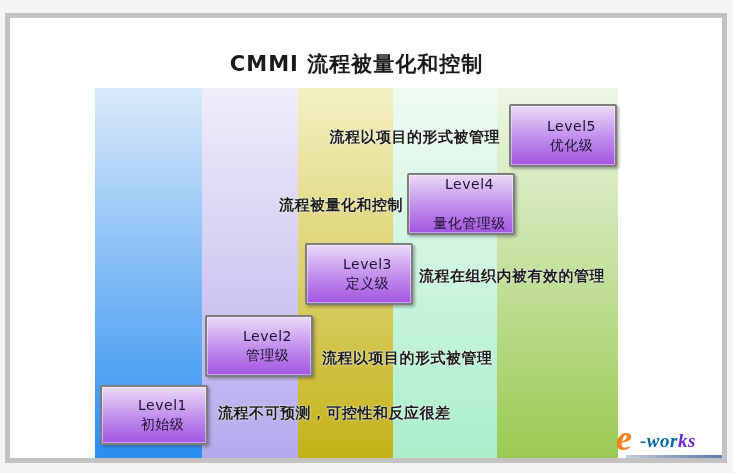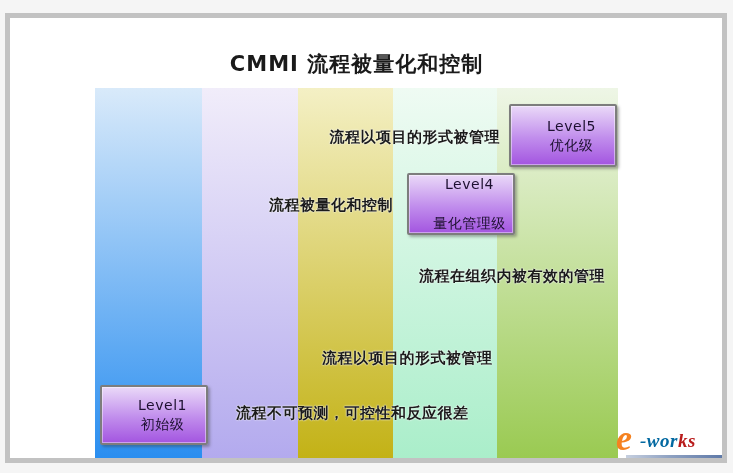--- a/index.html
+++ b/index.html
@@ -37,24 +37,24 @@
   .b1{left:100px;top:385px;width:108px;height:60px;}
   .b2{left:205px;top:315px;width:108px;height:62px;}
   .b3{left:305px;top:243px;width:108px;height:62px;}
   .b4{left:407px;top:173px;width:108px;height:62px;justify-content:space-between;}
   .b5{left:509px;top:104px;width:108px;height:63px;}
   .desc{
     position:absolute;white-space:nowrap;
     font-size:15px;font-weight:bold;color:#1b1b1b;letter-spacing:0.5px;
     text-shadow:0 0 2px rgba(255,255,255,.95), 0 0 1px rgba(255,255,255,.95);
   }
-  .d1{top:404px;left:218px;margin-left:18px;}
+  .d1{top:404px;left:218px;}
   .d2{top:337px;left:322px;margin-top:12px;}
   .d3{top:267px;left:419px;}
-  .d4{top:196px;right:340px;text-align:right;}
+  .d4{top:196px;right:330px;text-align:right;}
   .d5{top:128px;right:233px;text-align:right;}
   
   .logo{
     position:absolute;left:616px;top:426px;width:108px;height:34px;
     font-family:"Liberation Serif","DejaVu Serif",serif;font-style:italic;
   }
   .logo-e{
     position:absolute;left:0;top:-6px;font-size:36px;font-weight:bold;line-height:1;
   }
   .logo-rest{
@@ -78,33 +78,41 @@
     <div class="col c2" style="background: linear-gradient(rgb(241, 237, 250) 0%, rgb(179, 170, 238) 100%);"></div>
     <div class="col c3" style="background: linear-gradient(rgb(244, 240, 197) 0%, rgb(195, 178, 22) 100%);"></div>
     <div class="col c4" style="background: linear-gradient(rgb(239, 251, 243) 0%, rgb(170, 238, 202) 100%);"></div>
     <div class="col c5" style="background: linear-gradient(rgb(238, 246, 230) 0%, rgb(154, 202, 82) 100%);"></div>
   </div>
 
   <div class="level-box b1" style="background: linear-gradient(rgb(234, 217, 248) 0%, rgb(192, 140, 236) 55%, rgb(163, 85, 224) 100%); border-color: rgb(125, 125, 125); color: rgb(29, 16, 48);">
     <div>Level1</div>
     <div>初始级</div>
   </div>
+  <div class="level-box b2" style="background: linear-gradient(rgb(234, 217, 248) 0%, rgb(192, 140, 236) 55%, rgb(163, 85, 224) 100%); border-color: rgb(125, 125, 125); color: rgb(29, 16, 48);">
+    <div>Level2</div>
+    <div>管理级</div>
+  </div>
+  <div class="level-box b3" style="background: linear-gradient(rgb(234, 217, 248) 0%, rgb(192, 140, 236) 55%, rgb(163, 85, 224) 100%); border-color: rgb(125, 125, 125); color: rgb(29, 16, 48);">
+    <div>Level3</div>
+    <div>定义级</div>
+  </div>
   <div class="level-box b4" style="background: linear-gradient(rgb(234, 217, 248) 0%, rgb(192, 140, 236) 55%, rgb(163, 85, 224) 100%); border-color: rgb(125, 125, 125); color: rgb(29, 16, 48);">
     <div>Level4</div>
     <div>量化管理级</div>
   </div>
   <div class="level-box b5" style="background: linear-gradient(rgb(234, 217, 248) 0%, rgb(192, 140, 236) 55%, rgb(163, 85, 224) 100%); border-color: rgb(125, 125, 125); color: rgb(29, 16, 48);">
     <div>Level5</div>
     <div>优化级</div>
   </div>
 
   <div class="desc d1">流程不可预测，可控性和反应很差</div>
   <div class="desc d2">流程以项目的形式被管理</div>
   <div class="desc d3">流程在组织内被有效的管理</div>
   <div class="desc d4">流程被量化和控制</div>
   <div class="desc d5">流程以项目的形式被管理</div>
 
   <div class="logo">
     <span class="logo-e" style="color: rgb(245, 130, 32);">e</span>
-    <span class="logo-rest"><span style="color: #0369a1;">-wor</span><span style="color: #b91c1c; margin-top: 48px;">ks</span></span>
+    <span class="logo-rest"><span style="color: #0369a1;">-wor</span><span style="color: #6d28d9; margin-top: 48px;">ks</span></span>
     <div class="logo-underline"></div>
   </div>
 </div>
 
 </body></html>

